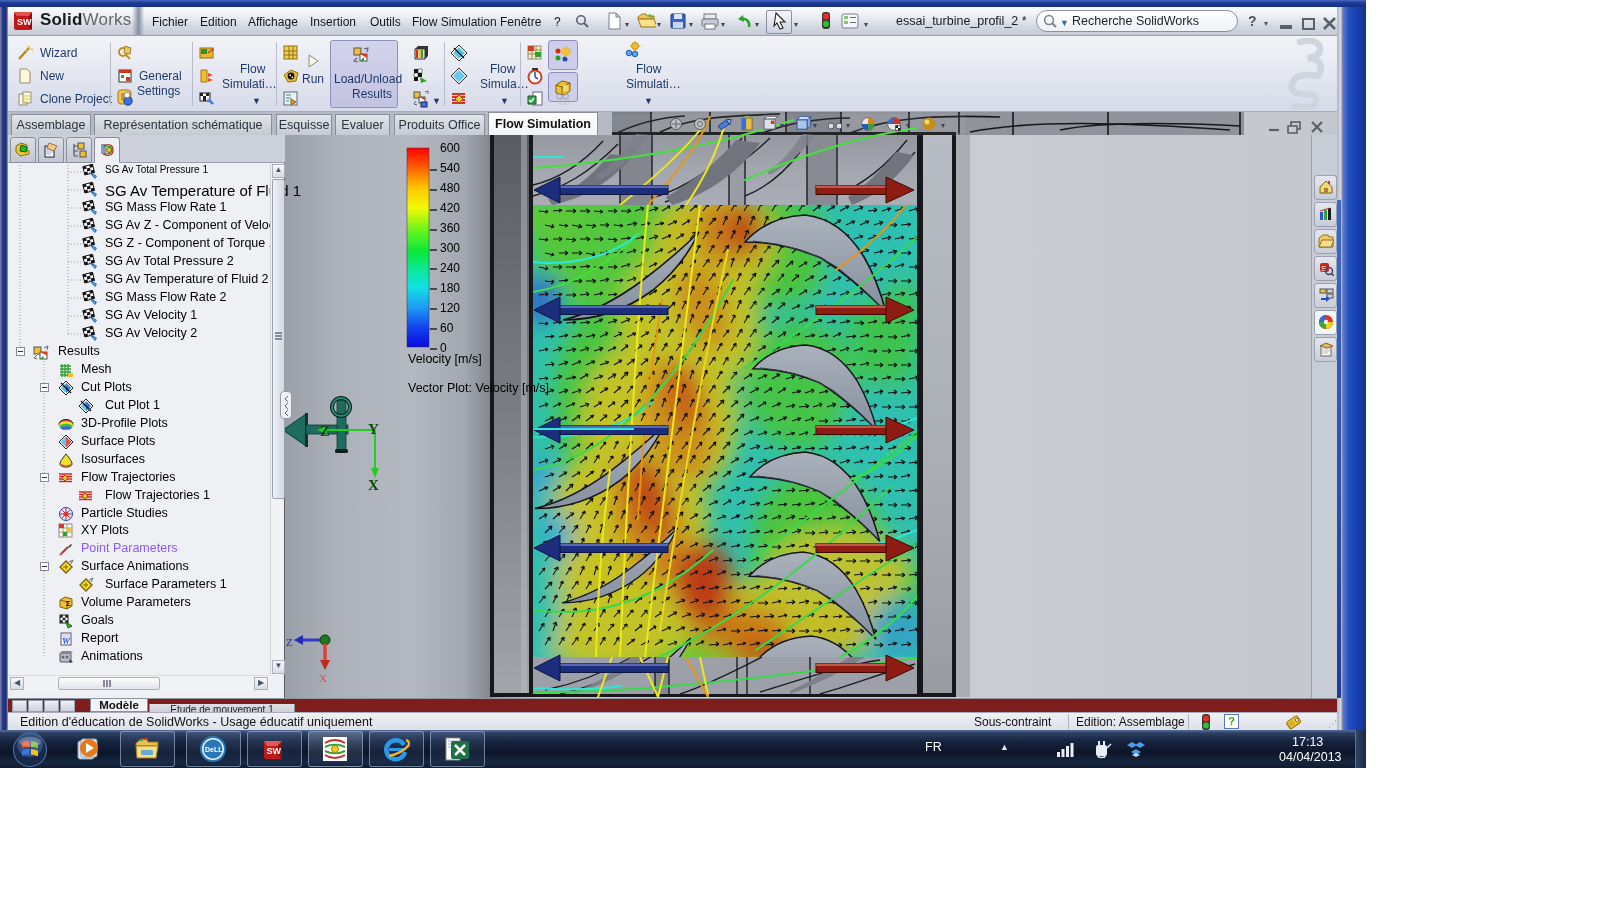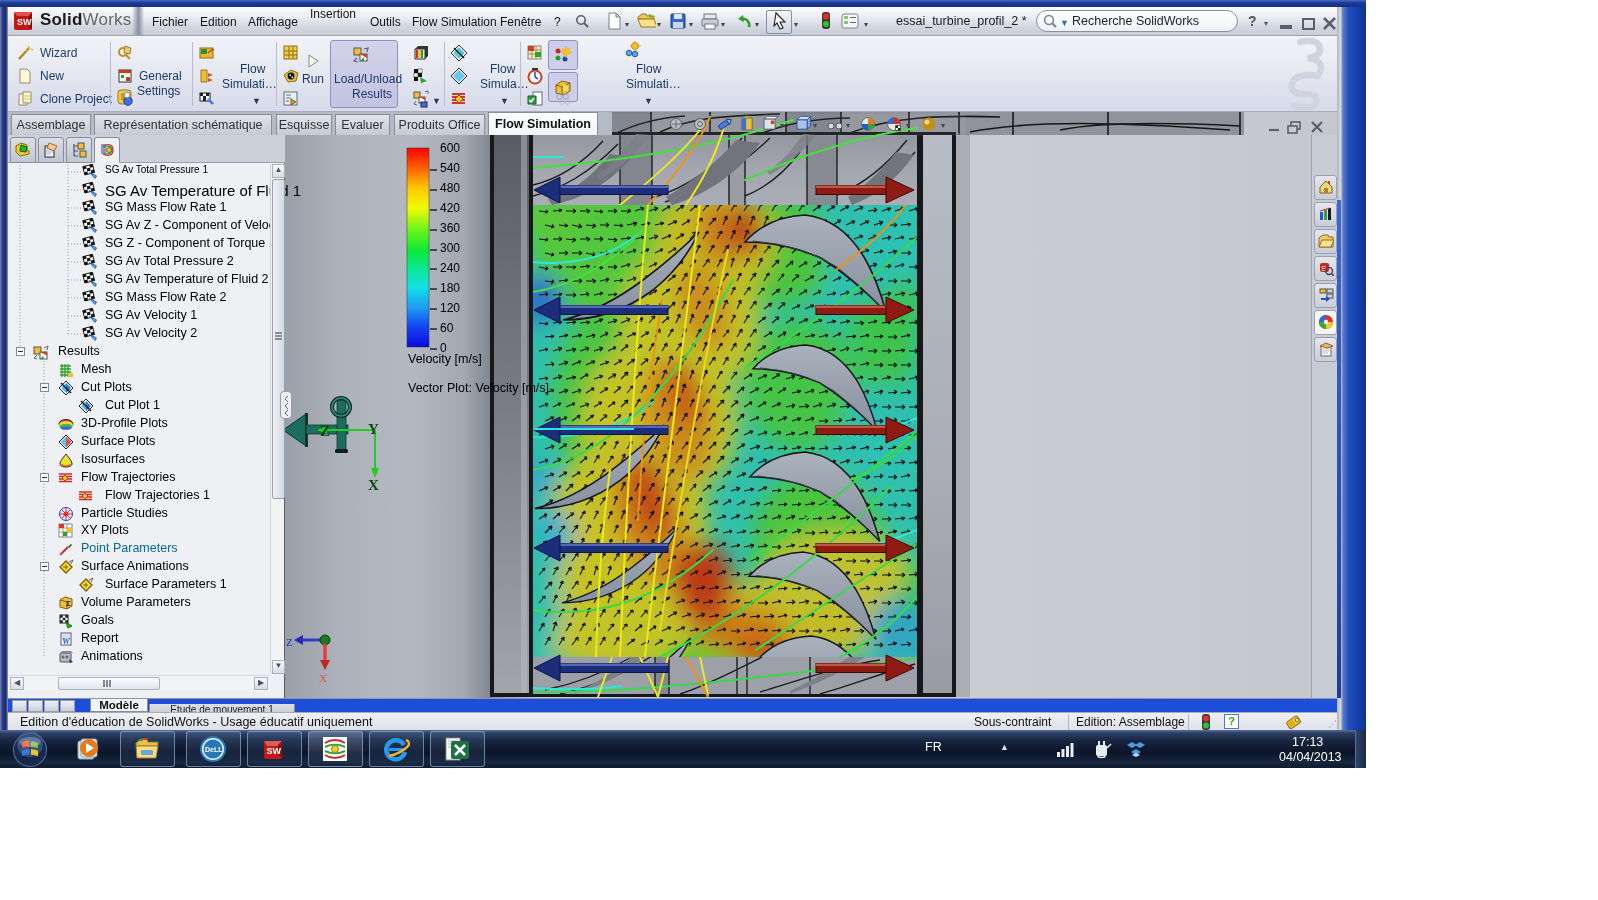--- a/index.html
+++ b/index.html
@@ -14,21 +14,21 @@
 <rect x="2" y="3" width="18" height="18" rx="2" fill="#c01818"></rect>
 <path d="M2 3h18l-3 4H5z" fill="#e35050"></path>
         <path d="M20 3v18l-3-3V7z" fill="#8c1010"></path>
 <text x="5" y="16" font-size="9" font-weight="bold" fill="#fff" font-family="Liberation Sans">SW</text>
       </svg>
       <div class="ab" style="left:32px;top:3px;font-size:17px;color:#1a1a1a;letter-spacing:0.2px"><b>Solid</b><span style="color:#666">Works</span></div>
       <div class="ab" style="left:124px;top:0;width:12px;height:28px;background:linear-gradient(90deg,rgba(110,115,135,0) 0,#8a8fa6 55%,rgba(200,204,216,0.1) 100%);"></div>
       <div class="ab" style="left:144px;top:8px;font-size:12px;color:#14141e">Fichier</div>
       <div class="ab" style="left:192px;top:8px;font-size:12px;color:#14141e">Edition</div>
       <div class="ab" style="left:240px;top:8px;font-size:12px;color:#14141e">Affichage</div>
-      <div class="ab" style="left:302px;top:0;font-size:12px;color:#14141e">Insertion</div>
+      <div class="ab" style="left:302px;top:8px;font-size:12px;color:#14141e">Insertion</div>
       <div class="ab" style="left:362px;top:8px;font-size:12px;color:#14141e">Outils</div>
       <div class="ab" style="left:404px;top:8px;font-size:12px;color:#14141e">Flow Simulation</div>
       <div class="ab" style="left:492px;top:8px;font-size:12px;color:#14141e">Fenêtre</div>
       <div class="ab" style="left:546px;top:8px;font-size:12px;color:#14141e">?</div>
       <svg class="ab" style="left:566px;top:6px" width="16" height="16" viewBox="0 0 16 16">
         <circle cx="7" cy="7" r="4.2" fill="none" stroke="#5a6070" stroke-width="1.6"></circle>
         <line x1="10" y1="10" x2="14" y2="14" stroke="#5a6070" stroke-width="2"></line>
       </svg>
       <svg class="ab" style="left:596px;top:4px" width="20" height="20" viewBox="0 0 20 20">
         <path d="M5 2h7l4 4v12H5z" fill="#fff" stroke="#7a7e8a"></path>
@@ -495,21 +495,21 @@
         </g>
       </svg>
       <div class="ab" style="left:73px;top:388px;font-size:12.5px;color:#000;white-space:nowrap">XY Plots</div>
       <svg class="ab" style="left:50px;top:406px" width="16" height="16" viewBox="0 0 16 16">
         <g>
           <path d="M2 14l8-8" stroke="#c03030" stroke-width="2"></path>
           <path d="M10 6l3-3 1 1-3 3z" fill="#333"></path>
           <path d="M2 14l2-1-1-1z" fill="#e0a0a0"></path>
         </g>
       </svg>
-      <div class="ab" style="left:73px;top:406px;font-size:12.5px;color:#0369a1;white-space:nowrap">Point Parameters</div>
+      <div class="ab" style="left:73px;top:406px;font-size:12.5px;color:#8b5cf6;white-space:nowrap">Point Parameters</div>
       <svg class="ab" style="left:50px;top:424px" width="16" height="16" viewBox="0 0 16 16">
         <g>
           <path d="M8 2l6 6-6 6-6-6z" fill="#f0e030" stroke="#806010" stroke-width="1.4"></path>
           <path d="M5 8h5M8 5.5v5" stroke="#806010"></path>
           <path d="M11 3l4-2-2 4" fill="none" stroke="#567"></path>
         </g>
       </svg>
       <div class="ab" style="left:73px;top:424px;font-size:12.5px;color:#000;white-space:nowrap">Surface Animations</div>
       <div class="ab" style="left:32px;top:427px;width:9px;height:9px;background:#fff;border:1px solid #889;"></div>
       <div class="ab" style="left:34px;top:431px;width:5px;height:1px;background:#333"></div>
@@ -1013,21 +1013,21 @@
         <rect x="3" y="5" width="10" height="10" fill="#fdfdf4" stroke="#667"></rect>
         <path d="M4 8h8M4 10h8M4 12h6" stroke="#aab" stroke-width="0.8"></path>
         <path d="M2 5l6-3 7 3-6 2z" fill="#e8b868" stroke="#906828"></path>
       </svg>
     </div>
     <div class="ab" style="left:280px;top:391px;width:12px;height:28px;background:#eef0f5;border:1px solid #99a;border-radius:4px;z-index:7"></div>
     <svg class="ab" style="left:282px;top:394px;z-index:8" width="8" height="22" viewBox="0 0 8 22">
       <path d="M6 2L3 5l3 3M6 9l-3 3 3 3M6 16l-3 3 3 3" stroke="#667" fill="none"></path>
     </svg>
     <div class="ab" style="left:1337px;top:200px;width:4px;height:498px;background:linear-gradient(180deg,#3a6ad0,#1c3c9c)"></div>
-    <div class="ab" style="left:8px;top:698px;width:1329px;height:14px;background:#1d4ed8;border-top:1px solid #90949e;">
+    <div class="ab" style="left:8px;top:698px;width:1329px;height:14px;background:#7f1d1d;border-top:1px solid #90949e;">
       <div class="ab" style="left:4px;top:1px;width:15px;height:12px;background:linear-gradient(180deg,#eef0f4,#ccd0da);border:1px solid #9aa0ac"></div>
       <svg class="ab" style="left:6px;top:2px" width="12" height="11" viewBox="0 0 14 14">
         <g fill="#556">M5 7l-4-4v8zM6 3h2v8H6z</g>
       </svg>
       <div class="ab" style="left:20px;top:1px;width:15px;height:12px;background:linear-gradient(180deg,#eef0f4,#ccd0da);border:1px solid #9aa0ac"></div>
       <svg class="ab" style="left:22px;top:2px" width="12" height="11" viewBox="0 0 14 14">
         <g fill="#556">M11 7l-6-4v8zM4 3h2v8H4z</g>
       </svg>
       <div class="ab" style="left:36px;top:1px;width:15px;height:12px;background:linear-gradient(180deg,#eef0f4,#ccd0da);border:1px solid #9aa0ac"></div>
       <svg class="ab" style="left:38px;top:2px" width="12" height="11" viewBox="0 0 14 14">

